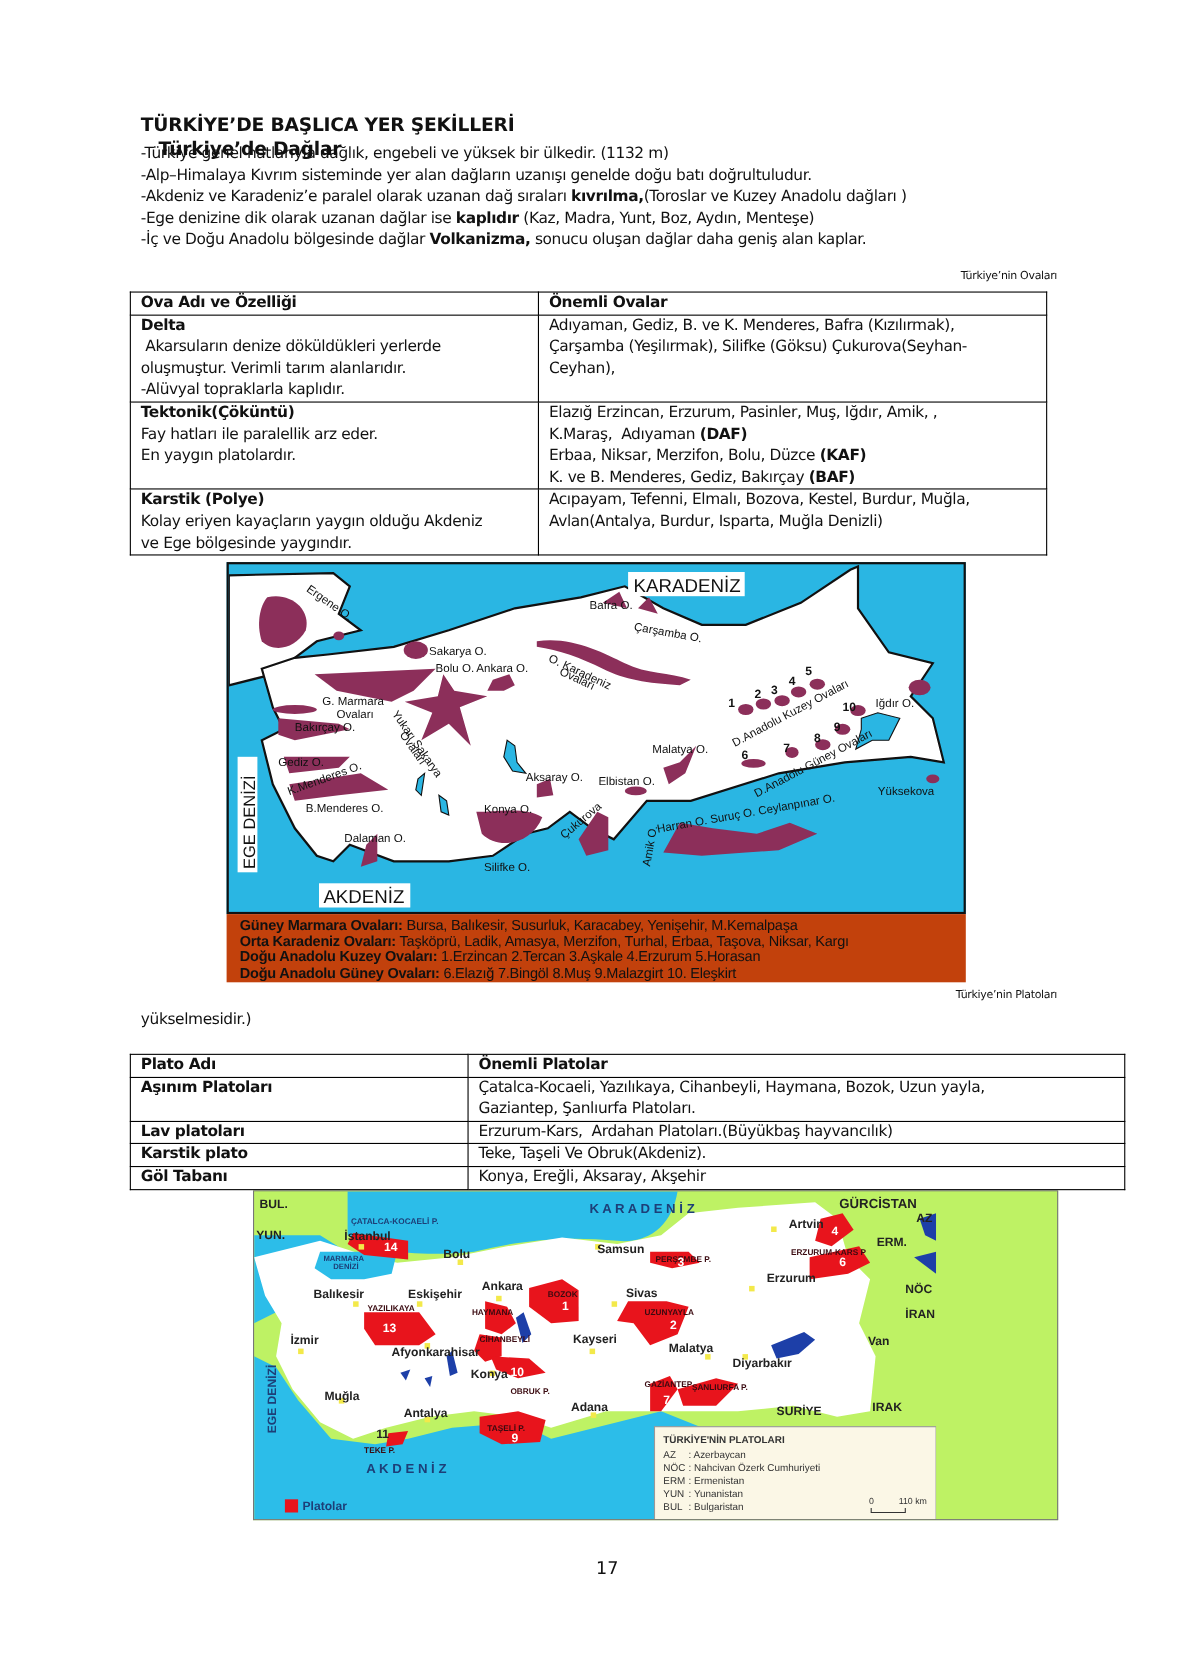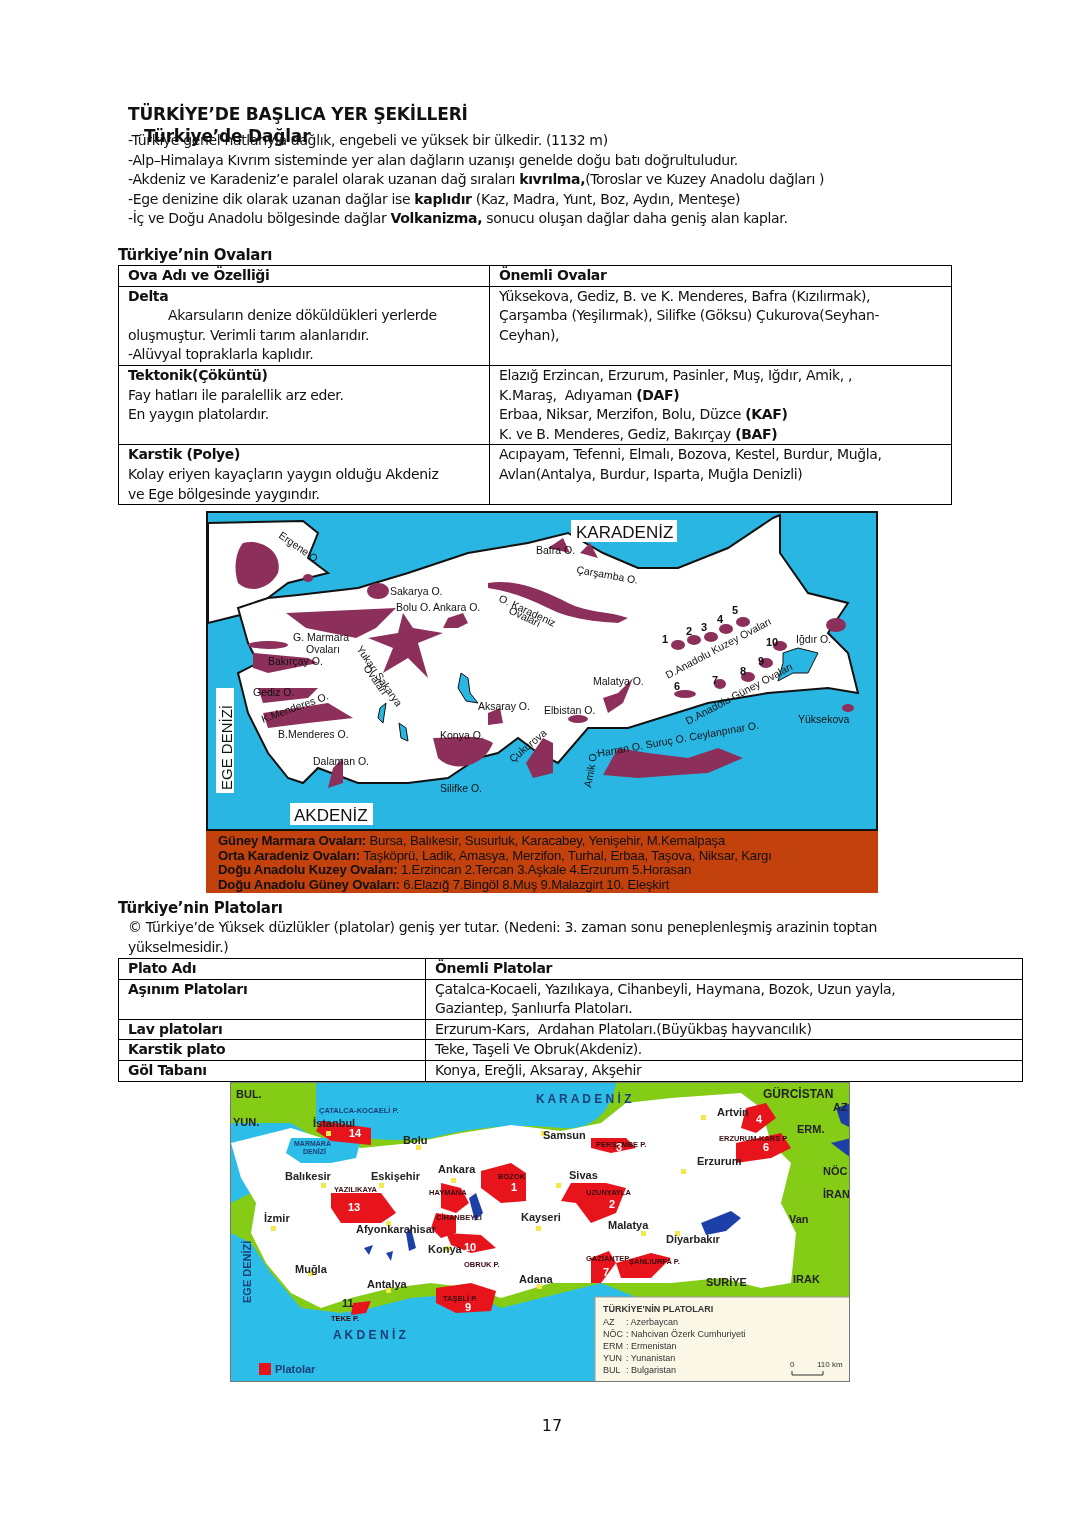--- a/index.html
+++ b/index.html
@@ -3,28 +3,28 @@
 <meta charset="utf-8">
 <style>
   html, body { margin: 0; padding: 0; background: #ffffff; }
   body { width: 1080px; height: 1527px; position: relative; overflow: hidden;
          font-family: "DejaVu Sans", sans-serif; color: #111; }
   .abs { position: absolute; }
   .h1 { left: 128px; top: 104px; font-size: 17px; font-weight: bold; letter-spacing: -0.2px; text-align: center; }
   .h2 { left: 144px; top: 126px; font-size: 17px; font-weight: bold; letter-spacing: -0.2px; }
   .lines { left: 128px; top: 131px; font-size: 14px; line-height: 19.6px; letter-spacing: -0.35px; }
   .lines div { white-space: nowrap; }
-  .center-title { font-size: 15px; font-weight: bold; text-align: left; letter-spacing: -0.3px; }
+  .center-title { font-size: 10px; font-weight: normal; text-align: right; letter-spacing: -0.3px; }
   table.t { position: absolute; border-collapse: collapse; font-size: 14px; letter-spacing: -0.35px; }
   table.t td { border: 1px solid #000; vertical-align: top; padding: 0 9px; line-height: 19.6px; }
   table.t .hd { font-weight: bold; }
   b { font-weight: bold; }
   .map1 { left: 206px; top: 511px; width: 672px; height: 320px; background: #2ab6e3; border: 2px solid #111; box-sizing: border-box; overflow: hidden; }
   .map1-legend { left: 206px; top: 831px; width: 672px; height: 62px; background: #c2410c; font-family: "Liberation Sans", sans-serif; font-size: 13.2px; line-height: 14.6px; padding: 3px 12px; box-sizing: border-box; letter-spacing: -0.2px; }
-  .map2 { left: 230px; top: 1082px; width: 620px; height: 300px; background: #84cc16; border: 1px solid #777; box-sizing: border-box; overflow: hidden; }
+  .map2 { left: 230px; top: 1082px; width: 732px; height: 300px; background: #bef264; border: 1px solid #777; box-sizing: border-box; overflow: hidden; }
   .page-num { left: 0; width: 1080px; top: 1416px; text-align: center; font-size: 16px; padding-left: 12px; }
   svg text { font-family: "Liberation Sans", sans-serif; }
 </style>
 </head>
 <body>
 
 <div class="abs h1">TÜRKİYE’DE BAŞLICA YER ŞEKİLLERİ</div>
 <div class="abs h2">Türkiye’de Dağlar</div>
 
 <div class="abs lines">
@@ -39,26 +39,26 @@
 
 <table class="t" style="left:118px; top:265px; width:834px;">
   <tbody>
       <tr>
     <td class="hd" style="width:352px;">Ova Adı ve Özelliği</td>
     <td class="hd">Önemli Ovalar</td>
   </tr>
   <tr>
     <td>
       <div class="hd">Delta</div>
-      <div style="white-space:pre;margin-left:36px;"> Akarsuların denize döküldükleri yerlerde</div>
+      <div style="white-space:pre;"> Akarsuların denize döküldükleri yerlerde</div>
       <div>oluşmuştur. Verimli tarım alanlarıdır.</div>
       <div>-Alüvyal topraklarla kaplıdır.</div>
     </td>
     <td>
-      <div>Yüksekova, Gediz, B. ve K. Menderes, Bafra (Kızılırmak),</div>
+      <div>Adıyaman, Gediz, B. ve K. Menderes, Bafra (Kızılırmak),</div>
       <div>Çarşamba (Yeşilırmak), Silifke (Göksu) Çukurova(Seyhan-</div>
       <div>Ceyhan),</div>
     </td>
   </tr>
   <tr>
     <td>
       <div class="hd">Tektonik(Çöküntü)</div>
       <div>Fay hatları ile paralellik arz eder.</div>
       <div>En yaygın platolardır.</div>
     </td>
@@ -197,21 +197,20 @@
 </div>
 <div class="abs map1-legend">
   <div><b>Güney Marmara Ovaları:</b><span> Bursa, Balıkesir, Susurluk, Karacabey, Yenişehir, M.Kemalpaşa</span></div>
   <div><b>Orta Karadeniz Ovaları:</b><span> Taşköprü, Ladik, Amasya, Merzifon, Turhal, Erbaa, Taşova, Niksar, Kargı</span></div>
   <div><b>Doğu Anadolu Kuzey Ovaları:</b><span> 1.Erzincan 2.Tercan 3.Aşkale 4.Erzurum  5.Horasan</span></div>
   <div><b>Doğu Anadolu Güney Ovaları:</b><span> 6.Elazığ 7.Bingöl 8.Muş 9.Malazgirt 10. Eleşkirt</span></div>
 </div>
 
 <div class="abs center-title" style="left:118px; width:843px; top:899px;">Türkiye’nin Platoları</div>
 <div class="abs" style="left:128px; top:918px; font-size:14px; line-height:19.6px; letter-spacing:-0.35px; white-space:nowrap;">
-  <div>© Türkiye’de Yüksek düzlükler (platolar) geniş yer tutar. (Nedeni: 3. zaman sonu peneplenleşmiş arazinin toptan</div>
   <div>yükselmesidir.)</div>
 </div>
 
 <table class="t" style="left:118px; top:958px; width:905px;">
   <tbody>
       <tr>
     <td class="hd" style="width:288px;">Plato Adı</td>
     <td class="hd">Önemli Platolar</td>
   </tr>
   <tr>

